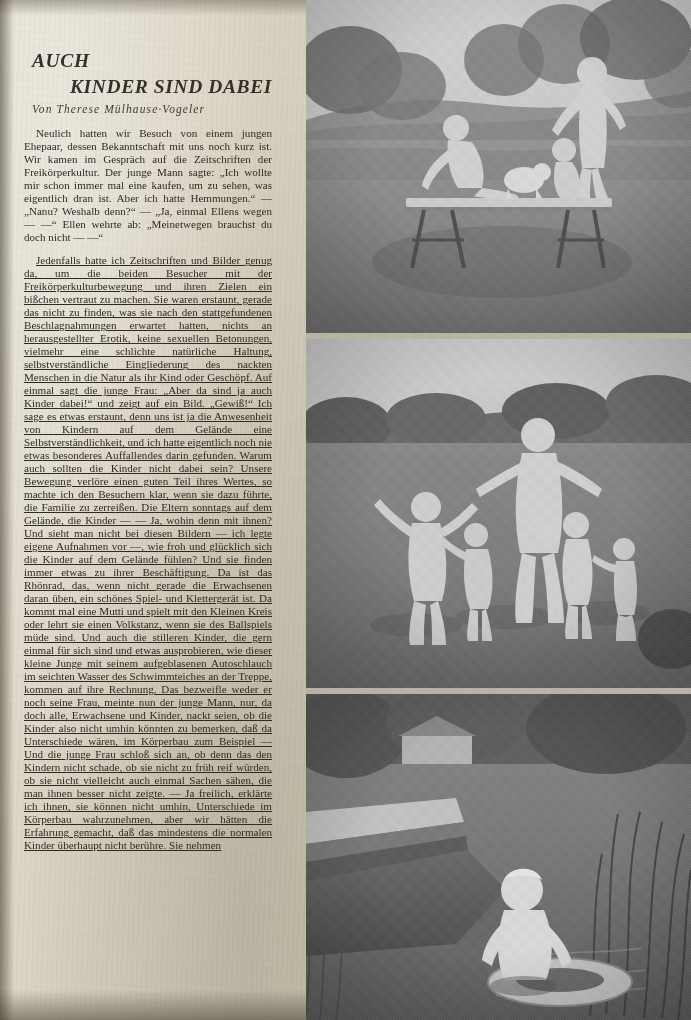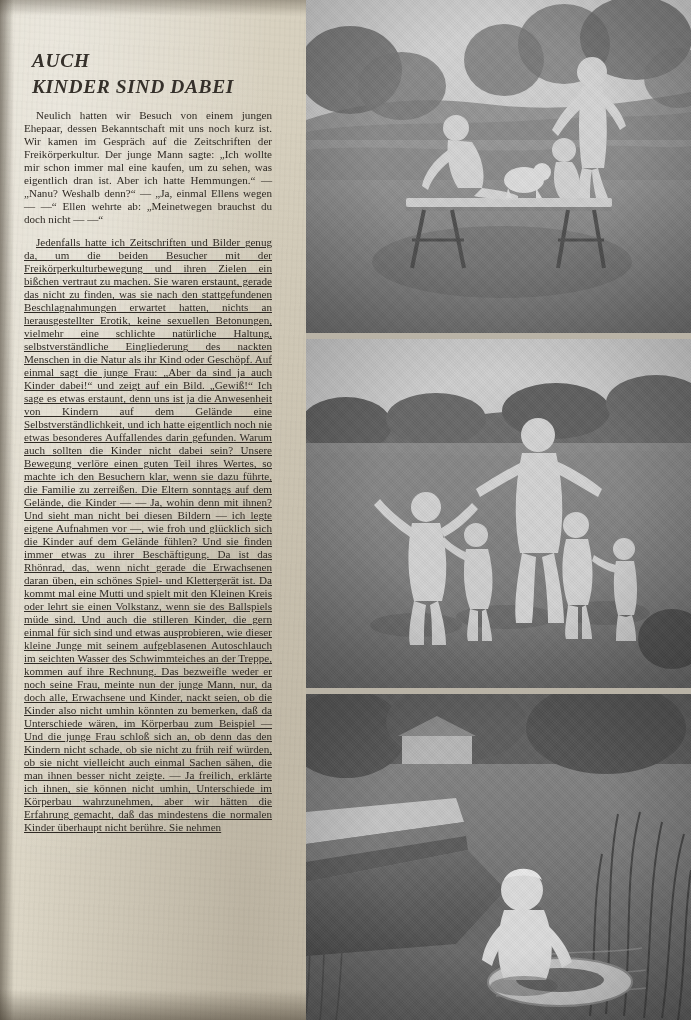--- a/index.html
+++ b/index.html
@@ -63,21 +63,21 @@
   .headline {
     font-family: "Liberation Serif", serif;
     font-style: italic;
     font-weight: bold;
     font-size: 19.5px;
     letter-spacing: 0.6px;
     color: #35302a;
     line-height: 1.32;
     margin: 0 0 4px 8px;
   }
-  .headline .l2 { display: block; }
+  .headline .l2 { display: block; text-align: right; }
   .byline {
     font-family: "Liberation Serif", serif;
     font-style: italic;
     font-size: 11.5px;
     letter-spacing: 1.1px;
     color: #40392f;
     margin: 0 0 12px 8px;
   }
   .body-text {
     font-family: "Liberation Serif", serif;
@@ -136,20 +136,21 @@
   <div class="paper"></div>
   <div class="edge-top"></div>
   <div class="edge-left"></div>
   <div class="edge-bottom"></div>
 
   <div class="text-col">
     <h1 class="headline">
       <span>AUCH</span>
       <span class="l2">KINDER SIND DABEI</span>
     </h1>
+    <div class="byline">Von Therese Mülhause·Vogeler</div>
     <div class="body-text">
       <p>Neulich hatten wir Besuch von einem jungen Ehepaar, dessen Bekanntschaft mit uns noch kurz ist. Wir kamen im Gespräch auf die Zeitschriften der Freikörperkultur. Der junge Mann sagte: „Ich wollte mir schon immer mal eine kaufen, um zu sehen, was eigentlich dran ist. Aber ich hatte Hemmungen.“ — „Nanu? Weshalb denn?“ — „Ja, einmal Ellens wegen — —“ Ellen wehrte ab: „Meinetwegen brauchst du doch nicht — —“</p>
       <p>Jedenfalls hatte ich Zeitschriften und Bilder genug da, um die beiden Besucher mit der Freikörperkulturbewegung und ihren Zielen ein bißchen vertraut zu machen. Sie waren erstaunt, gerade das nicht zu finden, was sie nach den stattgefundenen Beschlagnahmungen erwartet hatten, nichts an herausgestellter Erotik, keine sexuellen Betonungen, vielmehr eine schlichte natürliche Haltung, selbstverständliche Eingliederung des nackten Menschen in die Natur als ihr Kind oder Geschöpf. Auf einmal sagt die junge Frau: „Aber da sind ja auch Kinder dabei!“ und zeigt auf ein Bild. „Gewiß!“ Ich sage es etwas erstaunt, denn uns ist ja die Anwesenheit von Kindern auf dem Gelände eine Selbstverständlichkeit, und ich hatte eigentlich noch nie etwas besonderes Auffallendes darin gefunden. Warum auch sollten die Kinder nicht dabei sein? Unsere Bewegung verlöre einen guten Teil ihres Wertes, so machte ich den Besuchern klar, wenn sie dazu führte, die Familie zu zerreißen. Die Eltern sonntags auf dem Gelände, die Kinder — — Ja, wohin denn mit ihnen? Und sieht man nicht bei diesen Bildern — ich legte eigene Aufnahmen vor —, wie froh und glücklich sich die Kinder auf dem Gelände fühlen? Und sie finden immer etwas zu ihrer Beschäftigung. Da ist das Rhönrad, das, wenn nicht gerade die Erwachsenen daran üben, ein schönes Spiel- und Klettergerät ist. Da kommt mal eine Mutti und spielt mit den Kleinen Kreis oder lehrt sie einen Volkstanz, wenn sie des Ballspiels müde sind. Und auch die stilleren Kinder, die gern einmal für sich sind und etwas ausprobieren, wie dieser kleine Junge mit seinem aufgeblasenen Autoschlauch im seichten Wasser des Schwimmteiches an der Treppe, kommen auf ihre Rechnung. Das bezweifle weder er noch seine Frau, meinte nun der junge Mann, nur, da doch alle, Erwachsene und Kinder, nackt seien, ob die Kinder also nicht umhin könnten zu bemerken, daß da Unterschiede wären, im Körperbau zum Beispiel — Und die junge Frau schloß sich an, ob denn das den Kindern nicht schade, ob sie nicht zu früh reif würden, ob sie nicht vielleicht auch einmal Sachen sähen, die man ihnen besser nicht zeigte. — Ja freilich, erklärte ich ihnen, sie können nicht umhin, Unterschiede im Körperbau wahrzunehmen, aber wir hätten die Erfahrung gemacht, daß das mindestens die normalen Kinder überhaupt nicht berühre. Sie nehmen</p>
     </div>
   </div>
 
   <div class="photos">
 
     <div class="photo photo-1">
       <svg viewBox="0 0 385 333" width="385" height="333" preserveAspectRatio="none">

